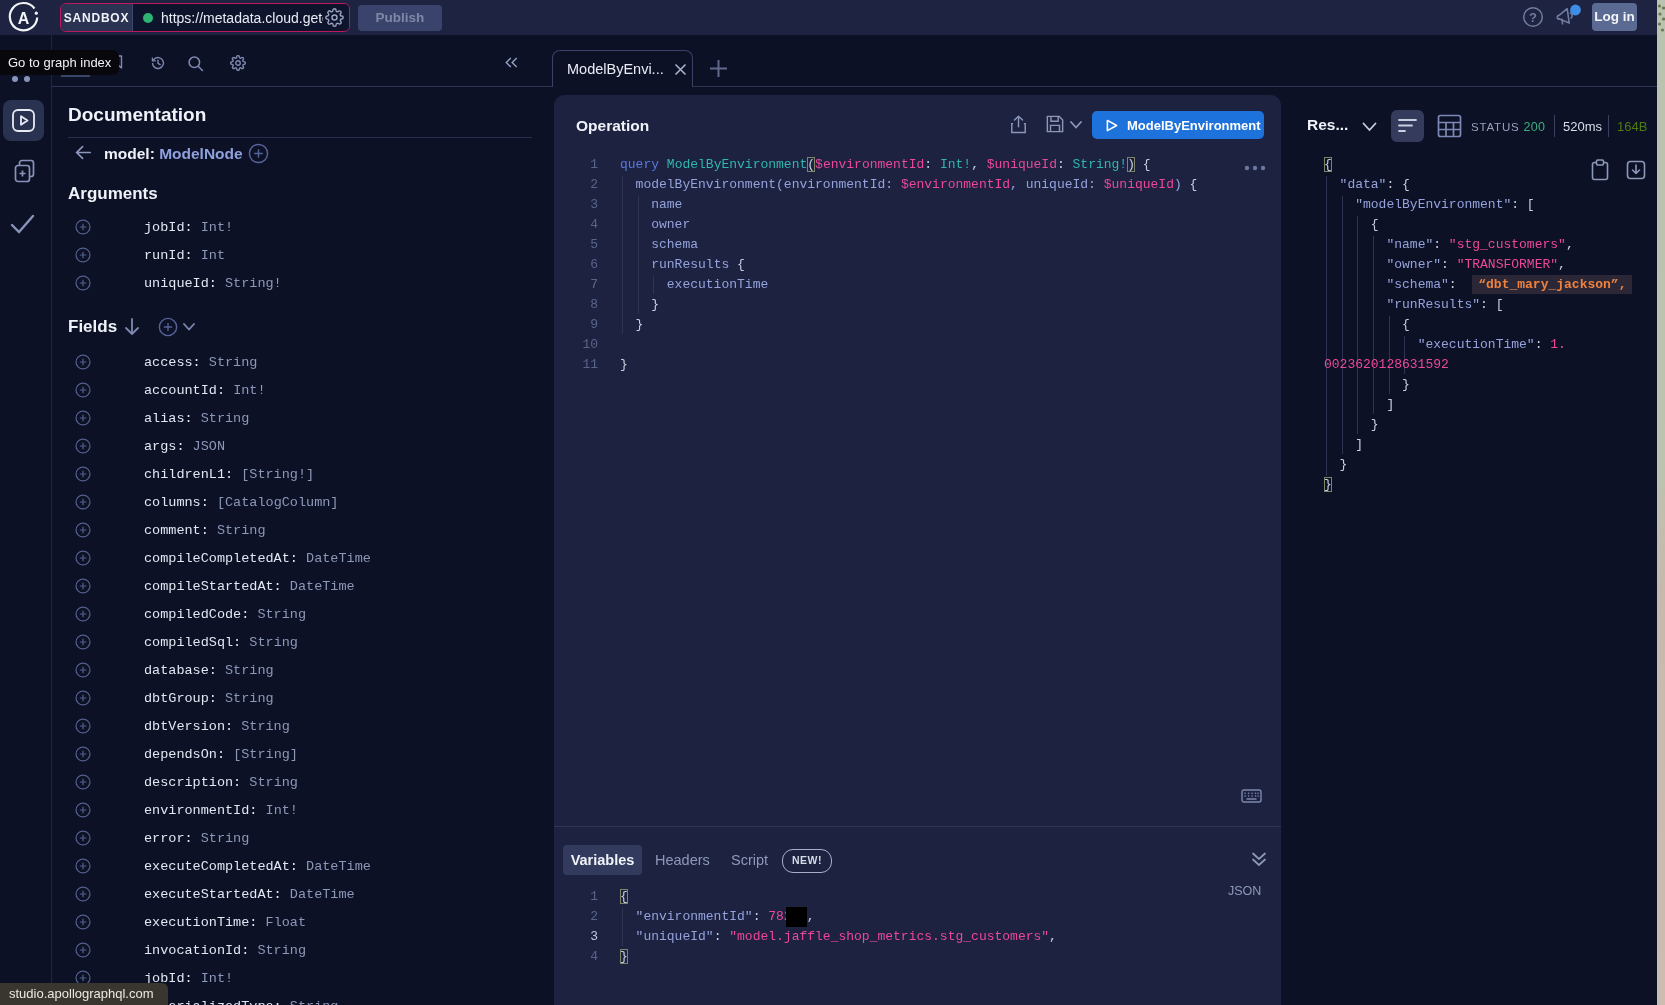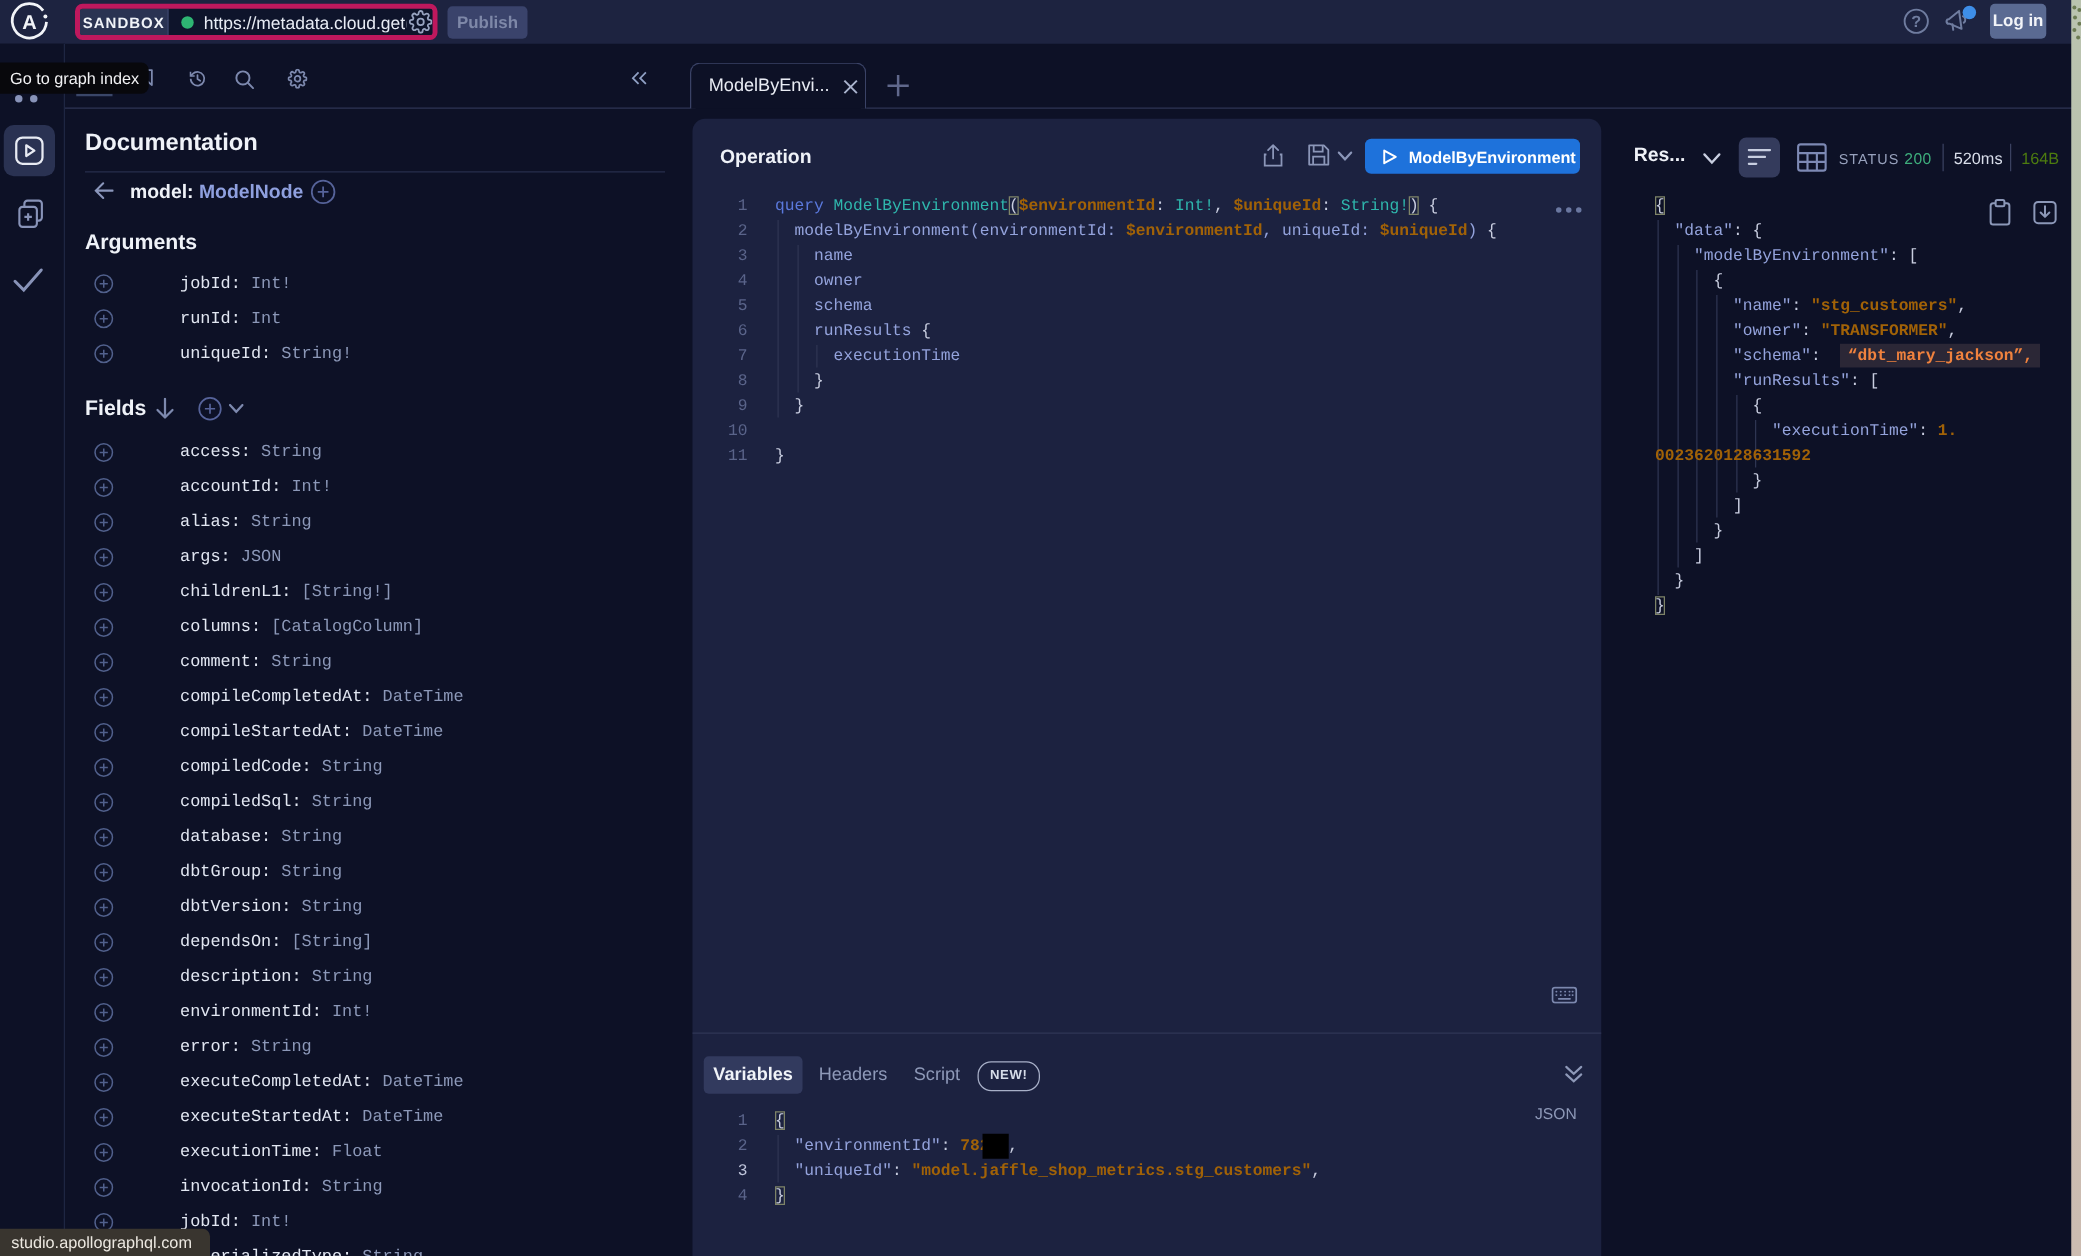--- a/index.html
+++ b/index.html
@@ -2,26 +2,26 @@
 <html><head>
 <meta charset="utf-8">
 <style>
 * { margin:0; padding:0; box-sizing:border-box; }
 html,body { width:1665px; height:1005px; overflow:hidden; }
 body { background:#0D1126; font-family:"Liberation Sans", sans-serif; position:relative; }
 .abs { position:absolute; }
 svg { display:block; }
 
 #topbar { left:0; top:0; width:1665px; height:35px; background:#1D2340; }
-#sandboxgrp { left:60px; top:3px; width:290px; height:29px; border:4px solid #be185d; border-radius:6px; overflow:hidden; display:flex; }
+#sandboxgrp { left:60px; top:3px; width:290px; height:29px; border:1px solid #be185d; border-radius:6px; overflow:hidden; display:flex; }
 #sandboxlbl { width:72px; background:#2A3352; border-right:1px solid #3E4870; color:#F0F3F8; font-size:12px; font-weight:bold; letter-spacing:.8px; display:flex; align-items:center; justify-content:center; }
 #urlseg { flex:1; background:#0E142B; display:flex; align-items:center; position:relative; }
 #urlseg .dot { width:10px; height:10px; border-radius:50%; background:#2EB573; margin-left:10px; }
 #urlseg .url { color:#E8ECF5; font-size:14px; margin-left:8px; white-space:nowrap; overflow:hidden; width:162px; }
-#publish { left:358px; top:5px; width:64px; height:26px; background:#3A436B; border-radius:4px; color:#7E88A8; font-weight:bold; font-size:13.5px; text-align:center; line-height:26px; }
+#publish { left:358px; top:5px; width:84px; height:26px; background:#3A436B; border-radius:4px; color:#7E88A8; font-weight:bold; font-size:13.5px; text-align:center; line-height:26px; }
 #login { left:1592px; top:3px; width:45px; height:28px; background:#5A6A92; border-radius:4px; color:#F2F4F8; font-weight:bold; font-size:13.5px; text-align:center; line-height:28px; }
 
 #rail { left:0; top:35px; width:52px; height:970px; background:#0D1126; border-right:1px solid #1E2642; }
 #railsel { left:3px; top:100px; width:41px; height:41px; background:#2A3252; border-radius:8px; }
 
 .hline { height:1px; background:#2E3554; }
 
 #doc-title { left:68px; top:104px; font-size:19px; font-weight:bold; color:#EFF2F8; }
 #doc-hr { left:68px; top:137px; width:464px; height:1px; background:#272E4C; }
 .h2 { font-size:17px; font-weight:bold; color:#EFF2F8; }
@@ -30,21 +30,21 @@
 .fieldrow .typ { color:#8C98B8; }
 
 #tab { left:552px; top:50px; width:141px; height:37px; border:1px solid #3A4266; border-bottom:none; border-radius:8px 8px 0 0; background:#0D1126; color:#E9ECF4; font-size:14.5px; display:flex; align-items:center; }
 
 #opcard { left:554px; top:95px; width:727px; height:910px; background:#1C2240; border-radius:10px 10px 0 0; }
 .codeline { position:absolute; height:20px; line-height:20px; font-family:"Liberation Mono", monospace; font-size:13px; white-space:pre; color:#C9CEE0; }
 #hl { background:#2B2736; color:#F0823E; padding:2px 6px; font-weight:bold; }
 .lnum { position:absolute; height:20px; line-height:20px; font-family:"Liberation Mono", monospace; font-size:13px; color:#5A648A; width:30px; text-align:right; }
 .guide { position:absolute; width:1px; background:#2E3552; z-index:0; }
 .codeline { z-index:1; }
-.kw { color:#5B79DD; } .teal { color:#2FB7AD; } .peri { color:#94A3DC; } .org { color:#a16207;font-weight:bold; }
+.kw { color:#5B79DD; } .teal { color:#2FB7AD; } .peri { color:#94A3DC; } .org { color:#ec4899; }
 .bx { outline:1px solid #7E8468; outline-offset:-1px; }
 
 #tt1 { left:0; top:50px; height:25px; background:#08080C; color:#F2F2F4; font-size:13px; line-height:25px; padding:0 8px; border-radius:0 6px 6px 0; }
 #tt2 { left:0; top:983px; width:168px; height:22px; background:#39352F; color:#ECE8E1; font-size:13px; line-height:22px; padding-left:9px; border-top-right-radius:6px; }
 
 #strip { left:1657px; top:0; width:8px; height:1005px; background:linear-gradient(to bottom,#BAC3AF 0%,#BCC3B0 46%,#C6BAAE 58%,#CCBCB1 100%); }
 </style>
 </head>
 <body>
 <div class="abs" id="topbar"></div>

